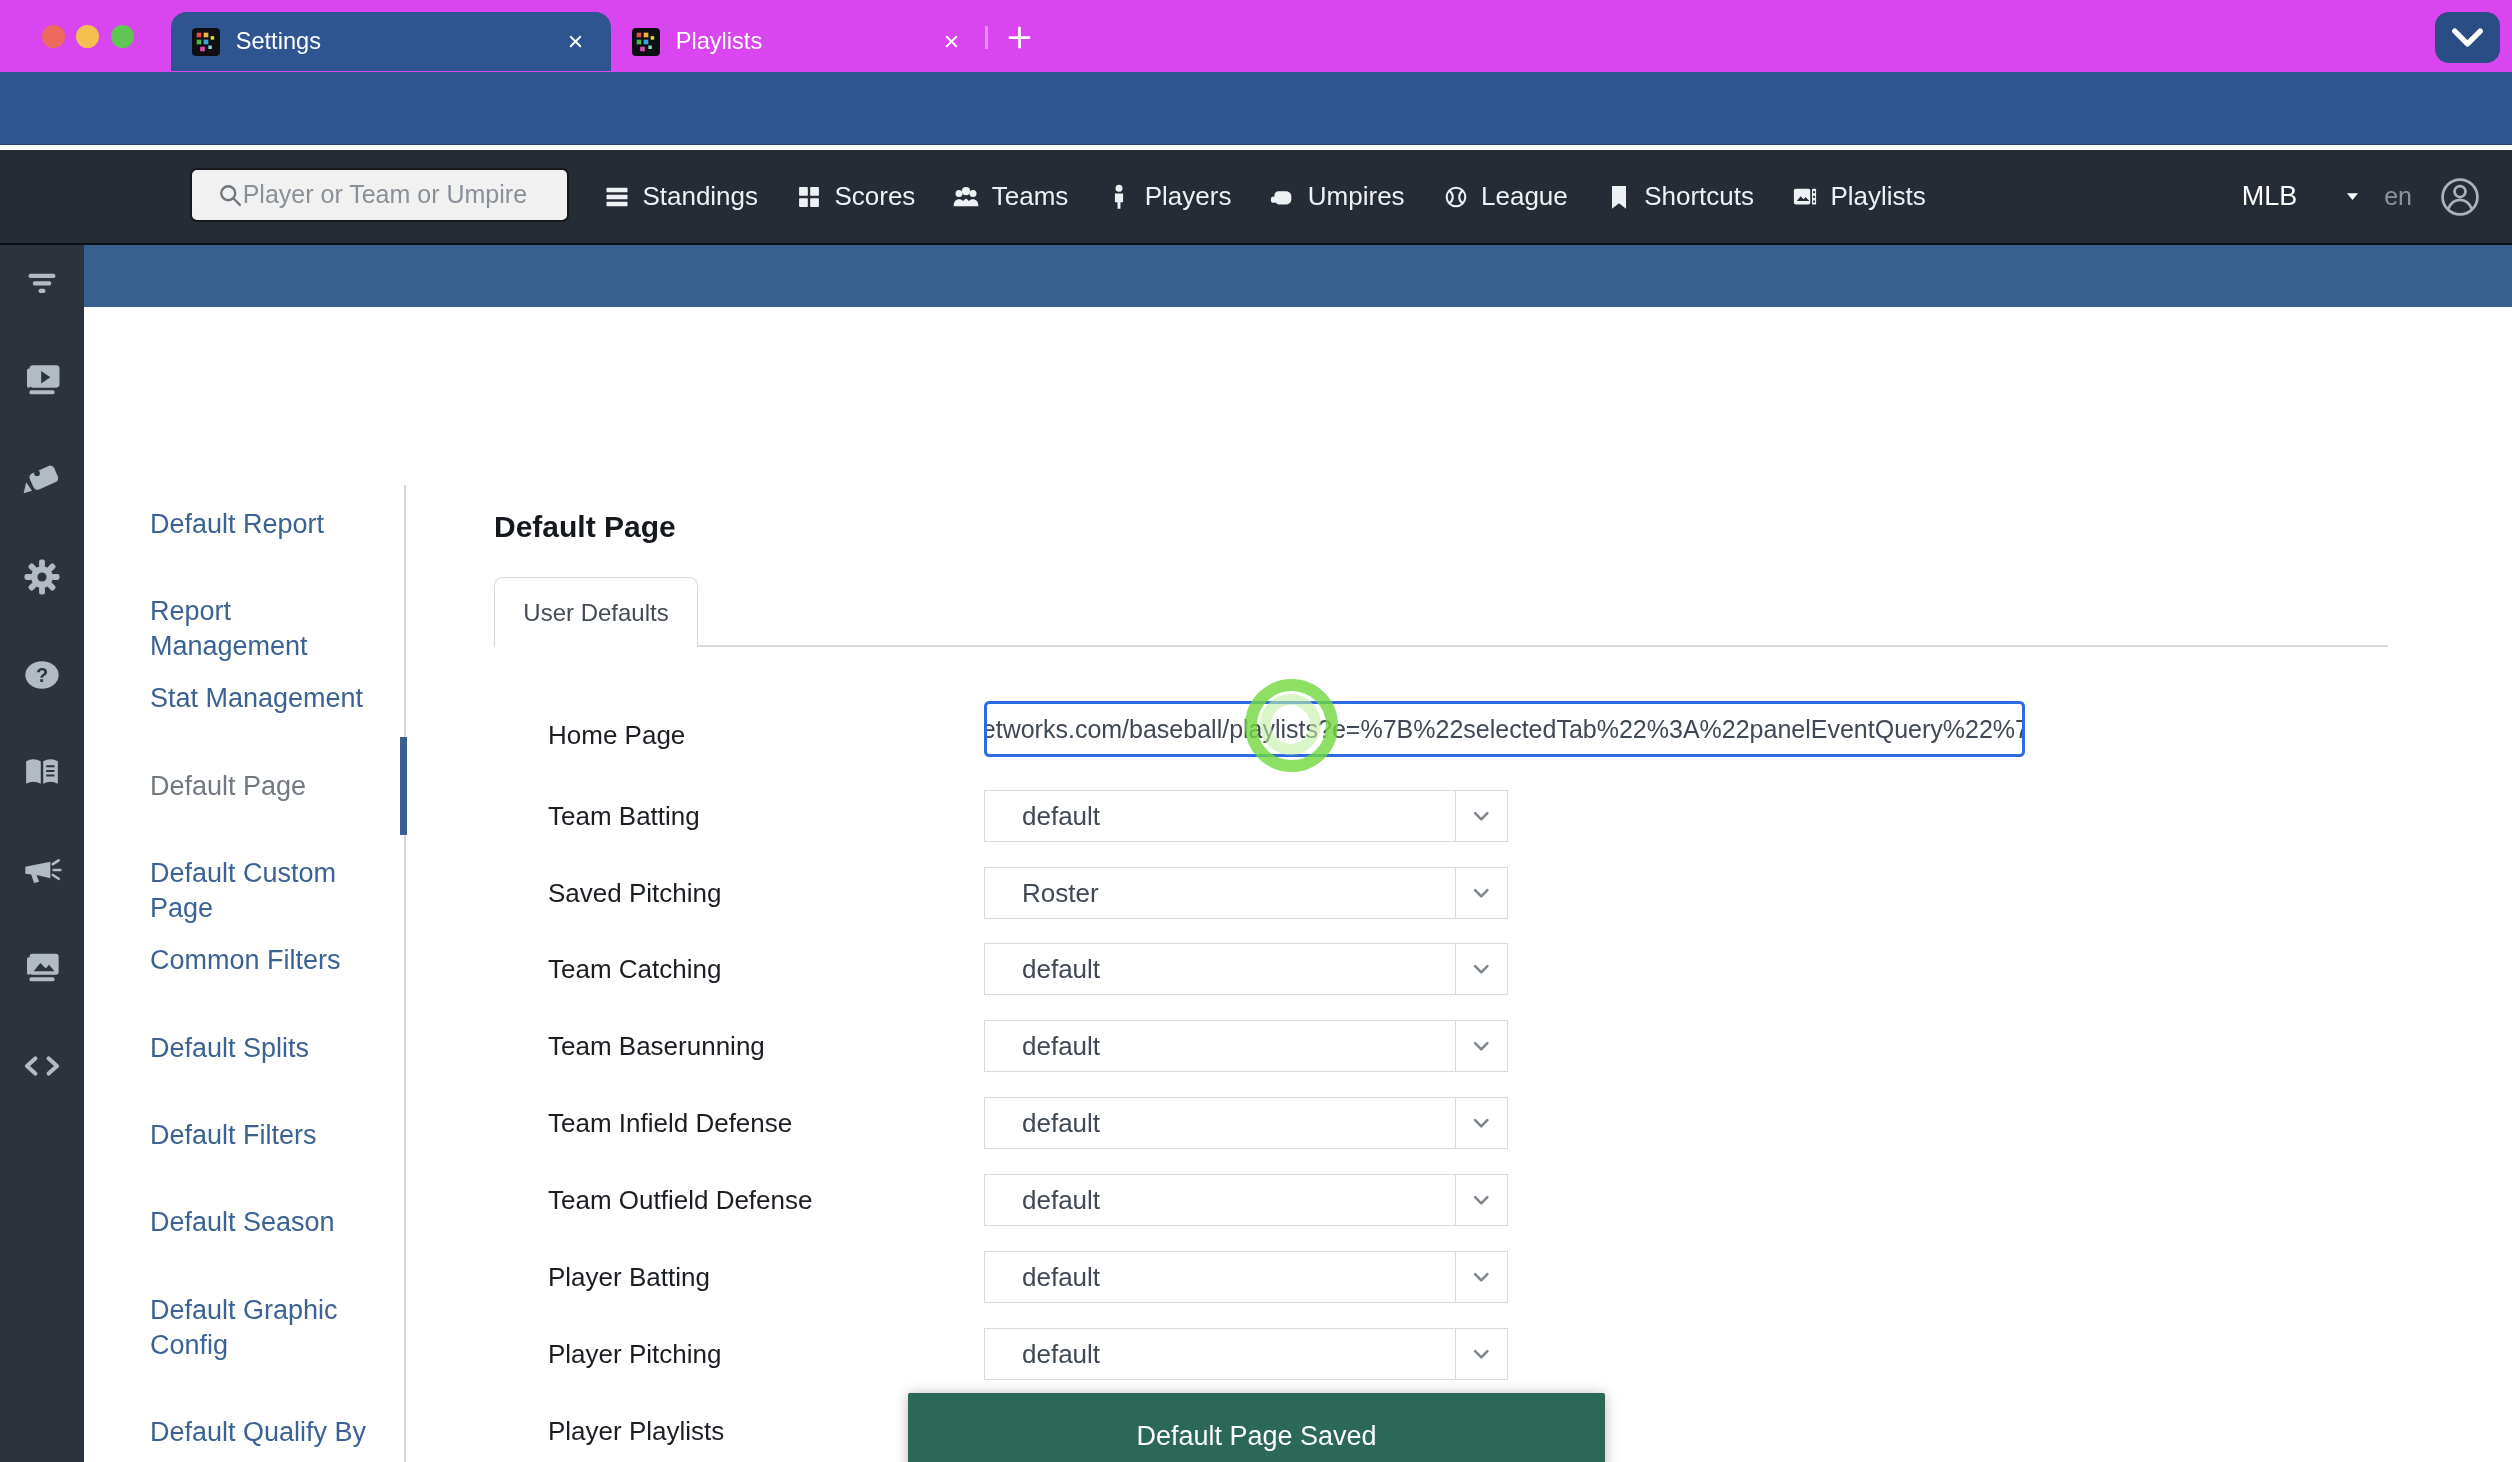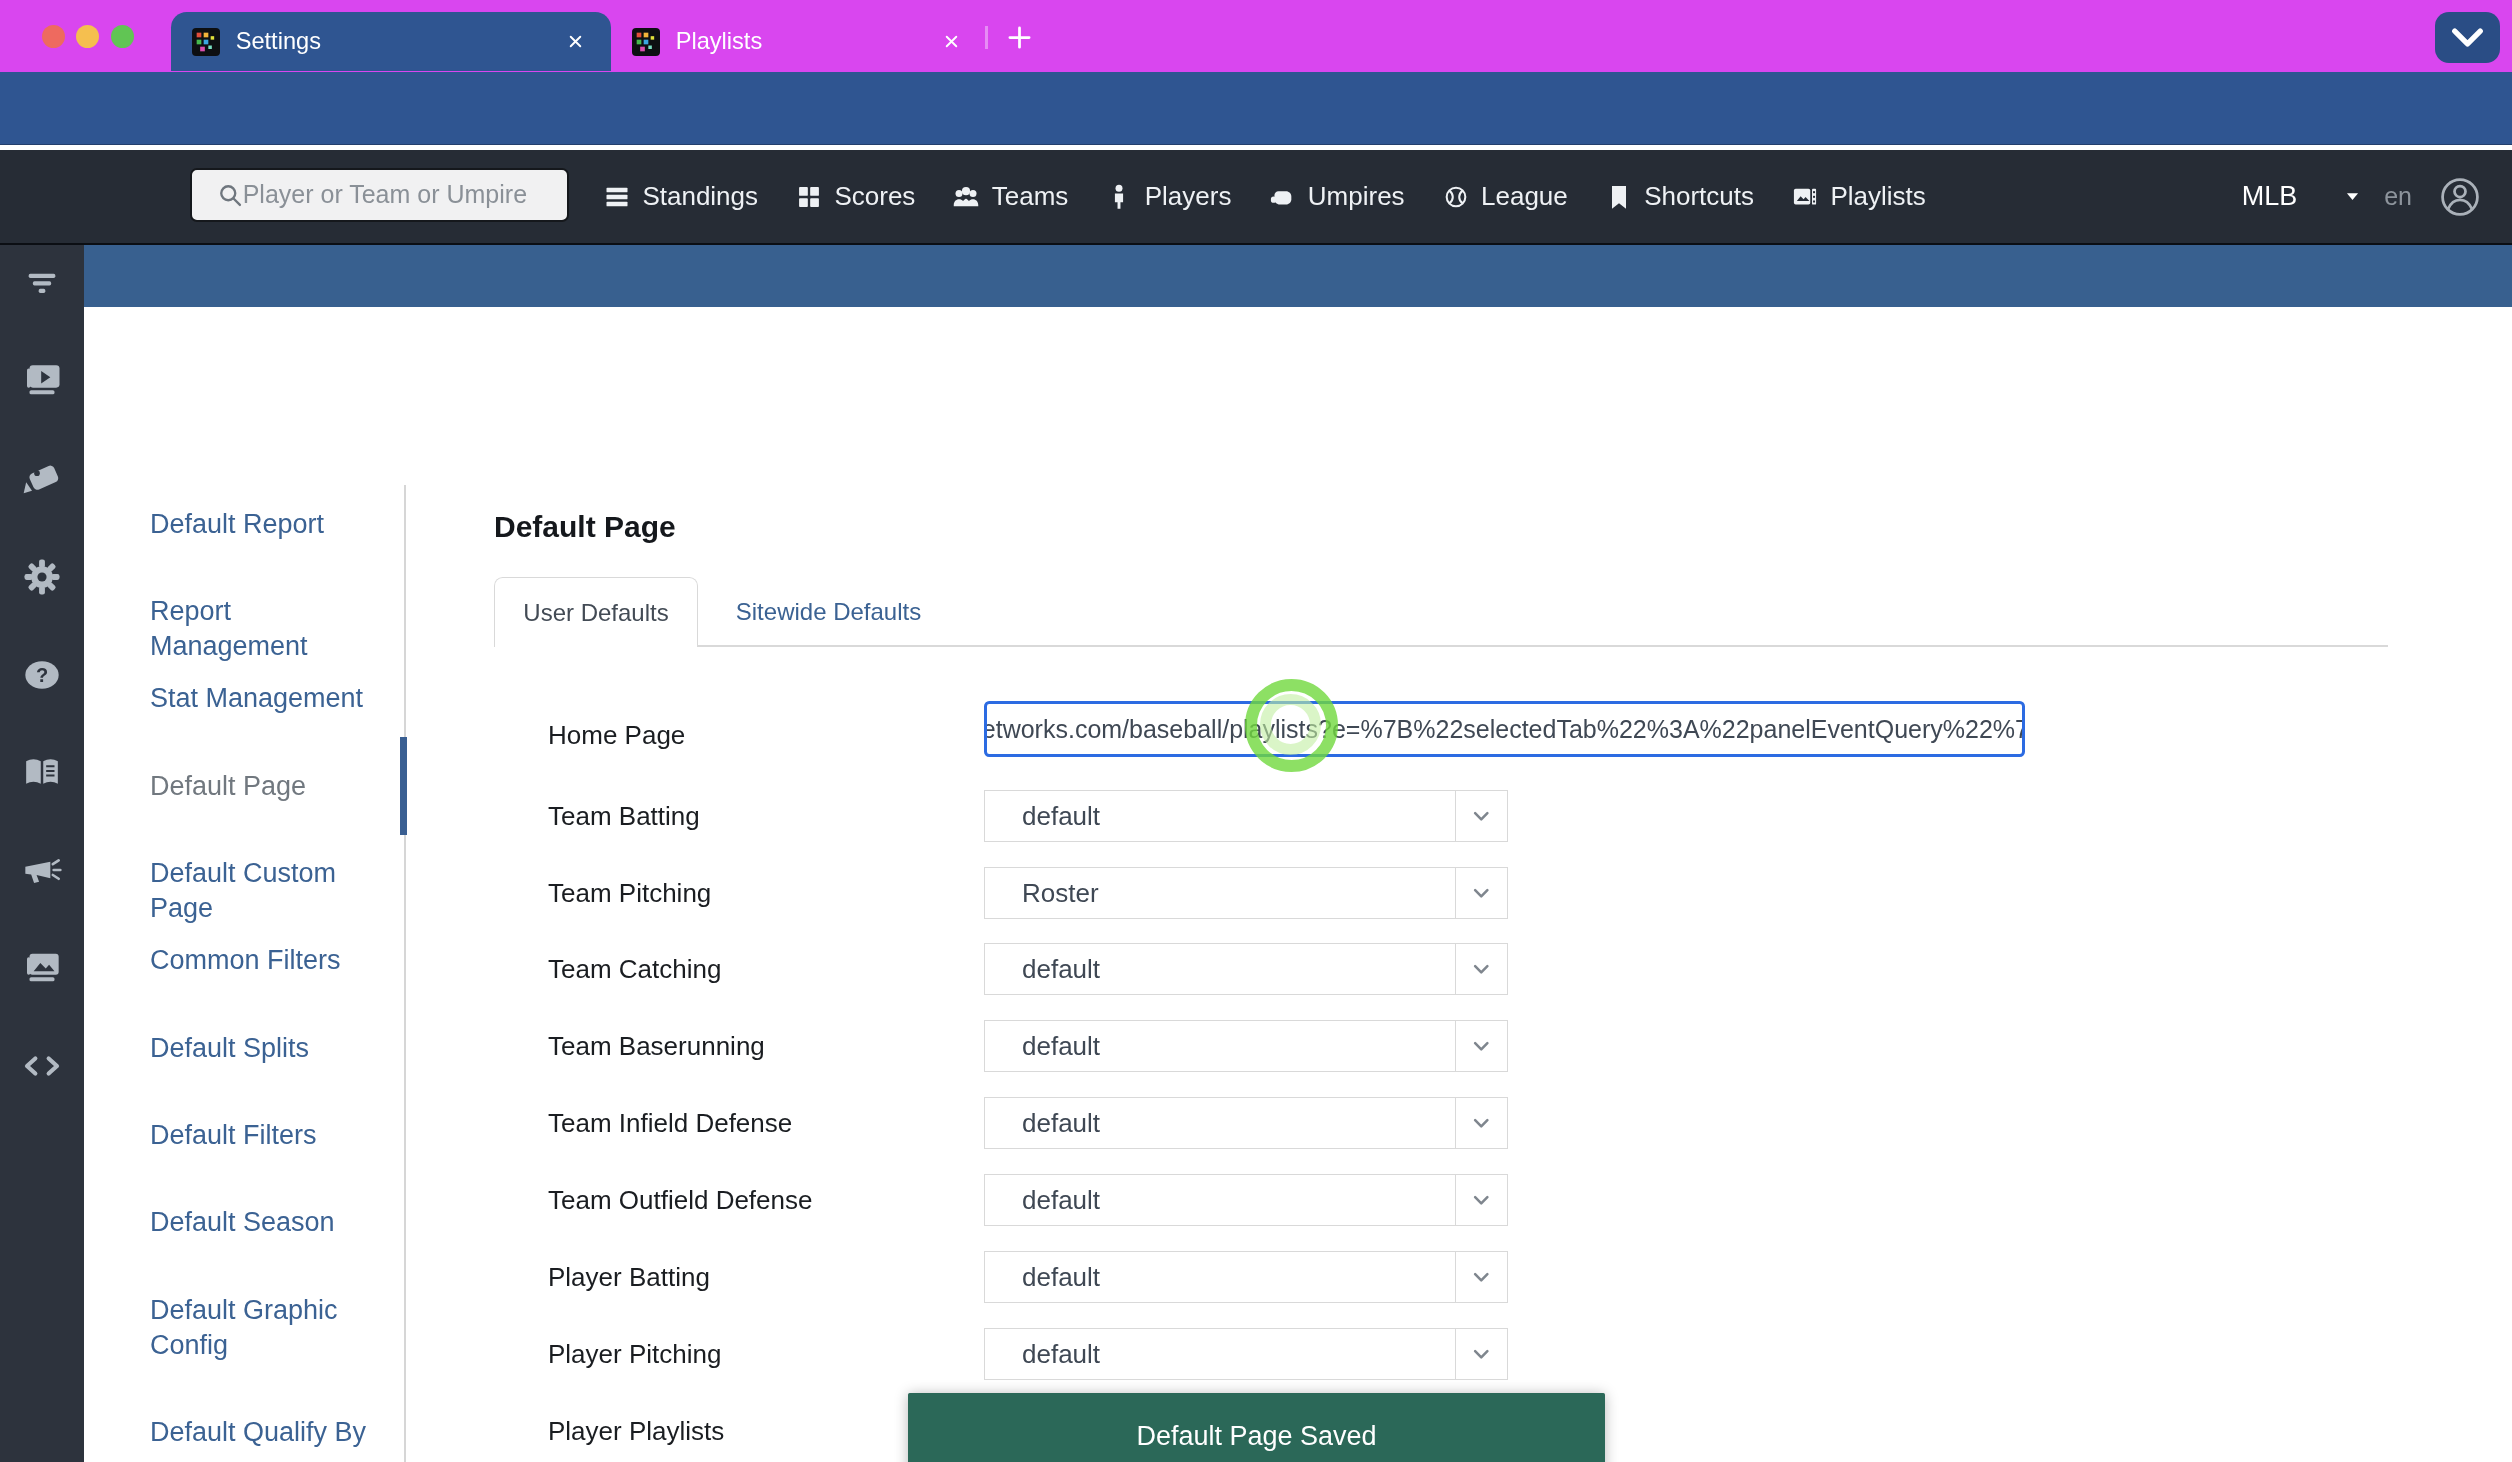--- a/index.html
+++ b/index.html
@@ -433,38 +433,37 @@
       <div class="menu-item" style="top: 1205px;">Default Season</div>
       <div class="menu-item" style="top: 1293px;">Default Graphic Config</div>
       <div class="menu-item" style="top: 1415px;">Default Qualify By</div>
     </div>
   <div class="menu-divider"></div>
   <div class="menu-indicator"></div>
 
   <div class="section-title">Default Page</div>
   <div class="tabs-underline"></div>
   <div class="ptab active">User Defaults</div>
-  <div class="ptab inactive">Sitewide Defaults</div>
 
   <div class="row-label" style="top:716px">Home Page</div>
   <div class="home-input" role="textbox">
     <span>etworks.com/baseball/playlists?e=%7B%22selectedTab%22%3A%22panelEventQuery%22%7D</span>
   </div>
 
   <div>
       <div class="row-label" style="top: 797px;">Team Batting</div>
       <div class="sel" style="top: 790px;">
         <div class="sel-value">default</div>
         <div class="sel-caret">
           <svg viewBox="0 0 48 48" fill="none" stroke="currentColor" stroke-width="5" stroke-linecap="round" stroke-linejoin="round" style="display: block; width: 100%; height: 100%;;width:24.5px;height:24.5px">
             <path d="M12 18l12 12 12-12"></path>
           </svg>
         </div>
       </div>
-      <div class="row-label" style="top: 874px;">Team Pitching</div>
+      <div class="row-label" style="top: 874px;">Saved Pitching</div>
       <div class="sel" style="top: 867px;">
         <div class="sel-value">Roster</div>
         <div class="sel-caret">
           <svg viewBox="0 0 48 48" fill="none" stroke="currentColor" stroke-width="5" stroke-linecap="round" stroke-linejoin="round" style="display: block; width: 100%; height: 100%;;width:24.5px;height:24.5px">
             <path d="M12 18l12 12 12-12"></path>
           </svg>
         </div>
       </div>
       <div class="row-label" style="top: 950px;">Team Catching</div>
       <div class="sel" style="top: 943px;">

